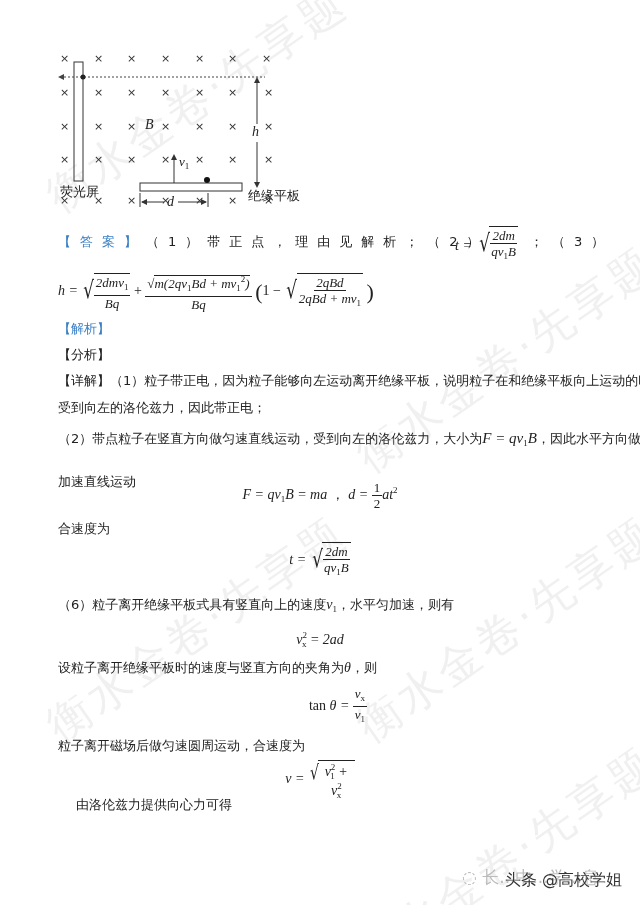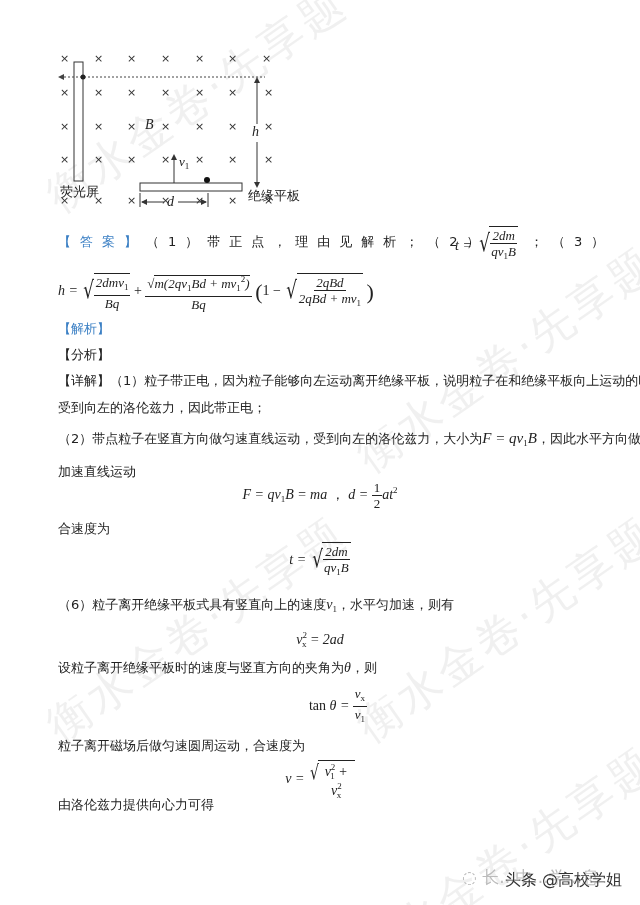--- a/index.html
+++ b/index.html
@@ -152,21 +152,21 @@
 <div class="line blue" style="top:320px;">【解析】</div>
 <div class="line" style="top:346px;">【分析】</div>
 <div class="line" style="top:372px;">
   <span>【详解】</span><span>（1）粒子带正电，因为粒子能够向左运动离开绝缘平板，说明粒子在和绝缘平板向上运动的时候</span>
 </div>
 <div class="line" style="top:399px;">受到向左的洛伦兹力，因此带正电；</div>
 
 <div class="line" style="top:429px;">
   <span>（2）带点粒子在竖直方向做匀速直线运动，受到向左的洛伦兹力，大小为</span><span class="math" style="font-size:15px;">F = qv<span class="sub">1</span>B</span><span>，因此水平方向做匀</span>
 </div>
-<div class="line" style="top:463px;">加速直线运动</div>
+<div class="line" style="top:473px;">加速直线运动</div>
 
 <div class="center-eq" style="top:480px;">
   <span class="math">F = qv<span class="sub">1</span>B = ma</span> ，
   <span class="math">d =</span> <span class="frac" style="font-style:normal;">
       <span class="n">1</span>
       <span class="d">2</span>
     </span><span class="math">at<span class="sup">2</span></span>
 </div>
 
 <div class="line" style="top:520px;">合速度为</div>
@@ -205,18 +205,18 @@
 <div class="line" style="top:737px;">粒子离开磁场后做匀速圆周运动，合速度为</div>
 
 <div class="center-eq" style="top:760px;">
   <span class="math">v =</span>
   <span class="sqrt">
       <span class="rad" style="font-size:20px;line-height:24px;">√</span>
       <span class="body math">v<span class="sup" style="margin-right:-5px;">2</span><span class="sub">1</span> + v<span class="sup" style="margin-right:-5px;">2</span><span class="sub">x</span></span>
     </span>
 </div>
 
-<div class="line" style="top:796px;">由洛伦兹力提供向心力可得</div>
+<div class="line" style="top:796px;margin-left:18px;">由洛伦兹力提供向心力可得</div>
 
 <div class="abs" style="left:462px;top:866px;font-size:17px;color:#bbb;font-family:'DejaVu Sans',sans-serif;">
   <span>◌</span> <span>长...中...学...息</span>
 </div>
 <div class="abs" style="left:505px;top:870px;font-size:16px;color:#333;font-family:'DejaVu Sans',sans-serif;text-shadow:0 0 2px #fff;">头条 @高校学姐</div>
 
 </body></html>

